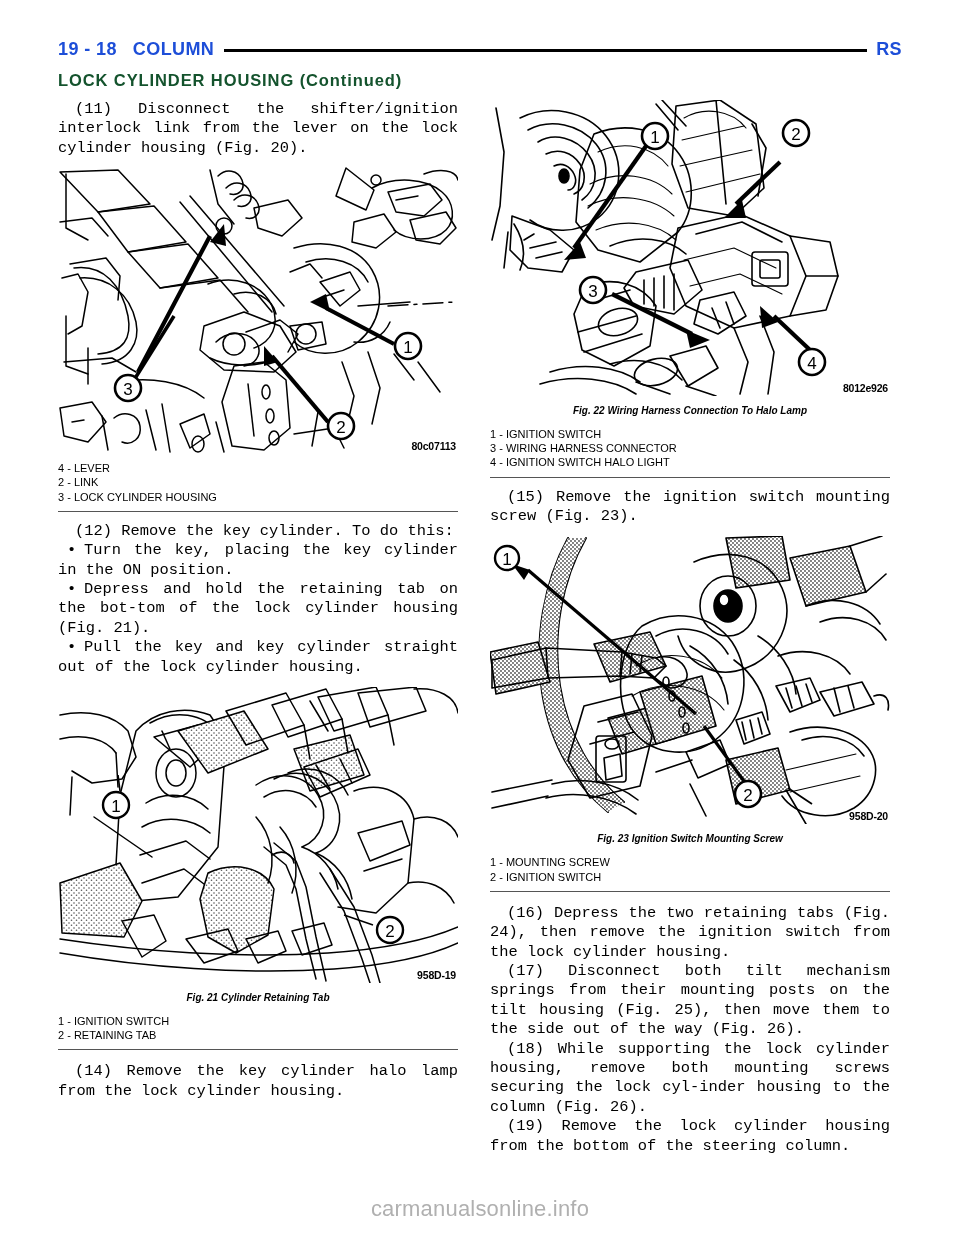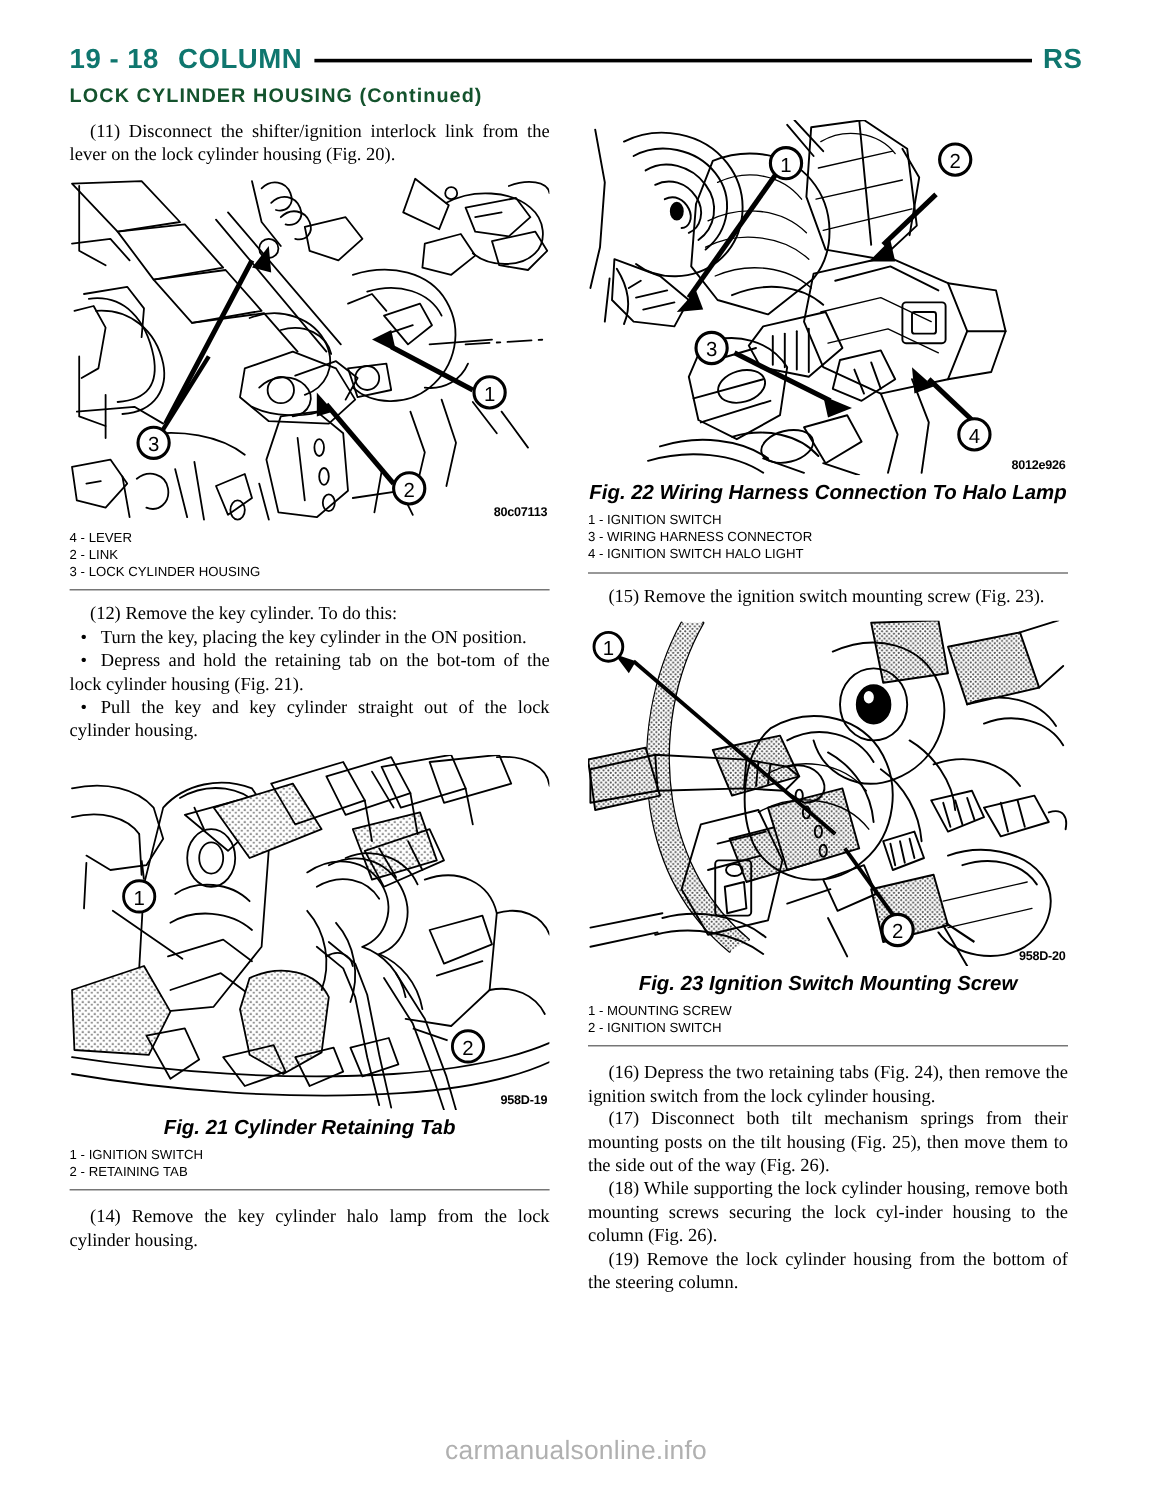--- a/index.html
+++ b/index.html
@@ -25,23 +25,23 @@
     height: 26px;
     display: flex;
     align-items: center;
     gap: 0;
   }
   .run-head .folio,
   .run-head .sect,
   .run-head .code {
     font-family: "Liberation Sans", sans-serif;
     font-weight: bold;
-    font-size: 23px;
+    font-size: 18px;
     letter-spacing: 0.4px;
-    color: #0f766e;
+    color: #1d4ed8;
     white-space: nowrap;
   }
   .run-head .folio { margin-right: 16px; }
   .run-head .sect  { margin-right: 10px; }
   .run-head .rule {
     flex: 1 1 auto;
     height: 0;
     border-top: 3px solid #000;
     margin: 0 9px 0 0;
     position: relative;
@@ -64,21 +64,21 @@
   .col {
     position: absolute;
     top: 100px;
     width: 400px;
   }
   .col-left  { left: 58px;  }
   .col-right { left: 490px; }
 
   
   .para {
-    font-family: Liberation Serif, serif;
+    font-family: Liberation Mono, monospace;
     font-size: 15.4px;
     line-height: 19.4px;
     color: #000;
     text-align: justify;
     text-indent: 17px;
     margin: 0;
     hyphens: manual;
   }
   .para.bullet {
     text-indent: 0;
@@ -109,21 +109,21 @@
     font-size: 10.5px;
     font-weight: bold;
     letter-spacing: -0.2px;
     color: #000;
     margin-top: 13px;
   }
   .fig-cap {
     font-family: "Liberation Sans", sans-serif;
     font-weight: bold;
     font-style: italic;
-    font-size: 17px;
+    font-size: 10px;
     line-height: 18px;
     text-align: center;
     color: #000;
     margin: 6px 0 0 0;
   }
   .fig-legend {
     margin: 7px 0 0 0;
     padding: 0;
     list-style: none;
   }

